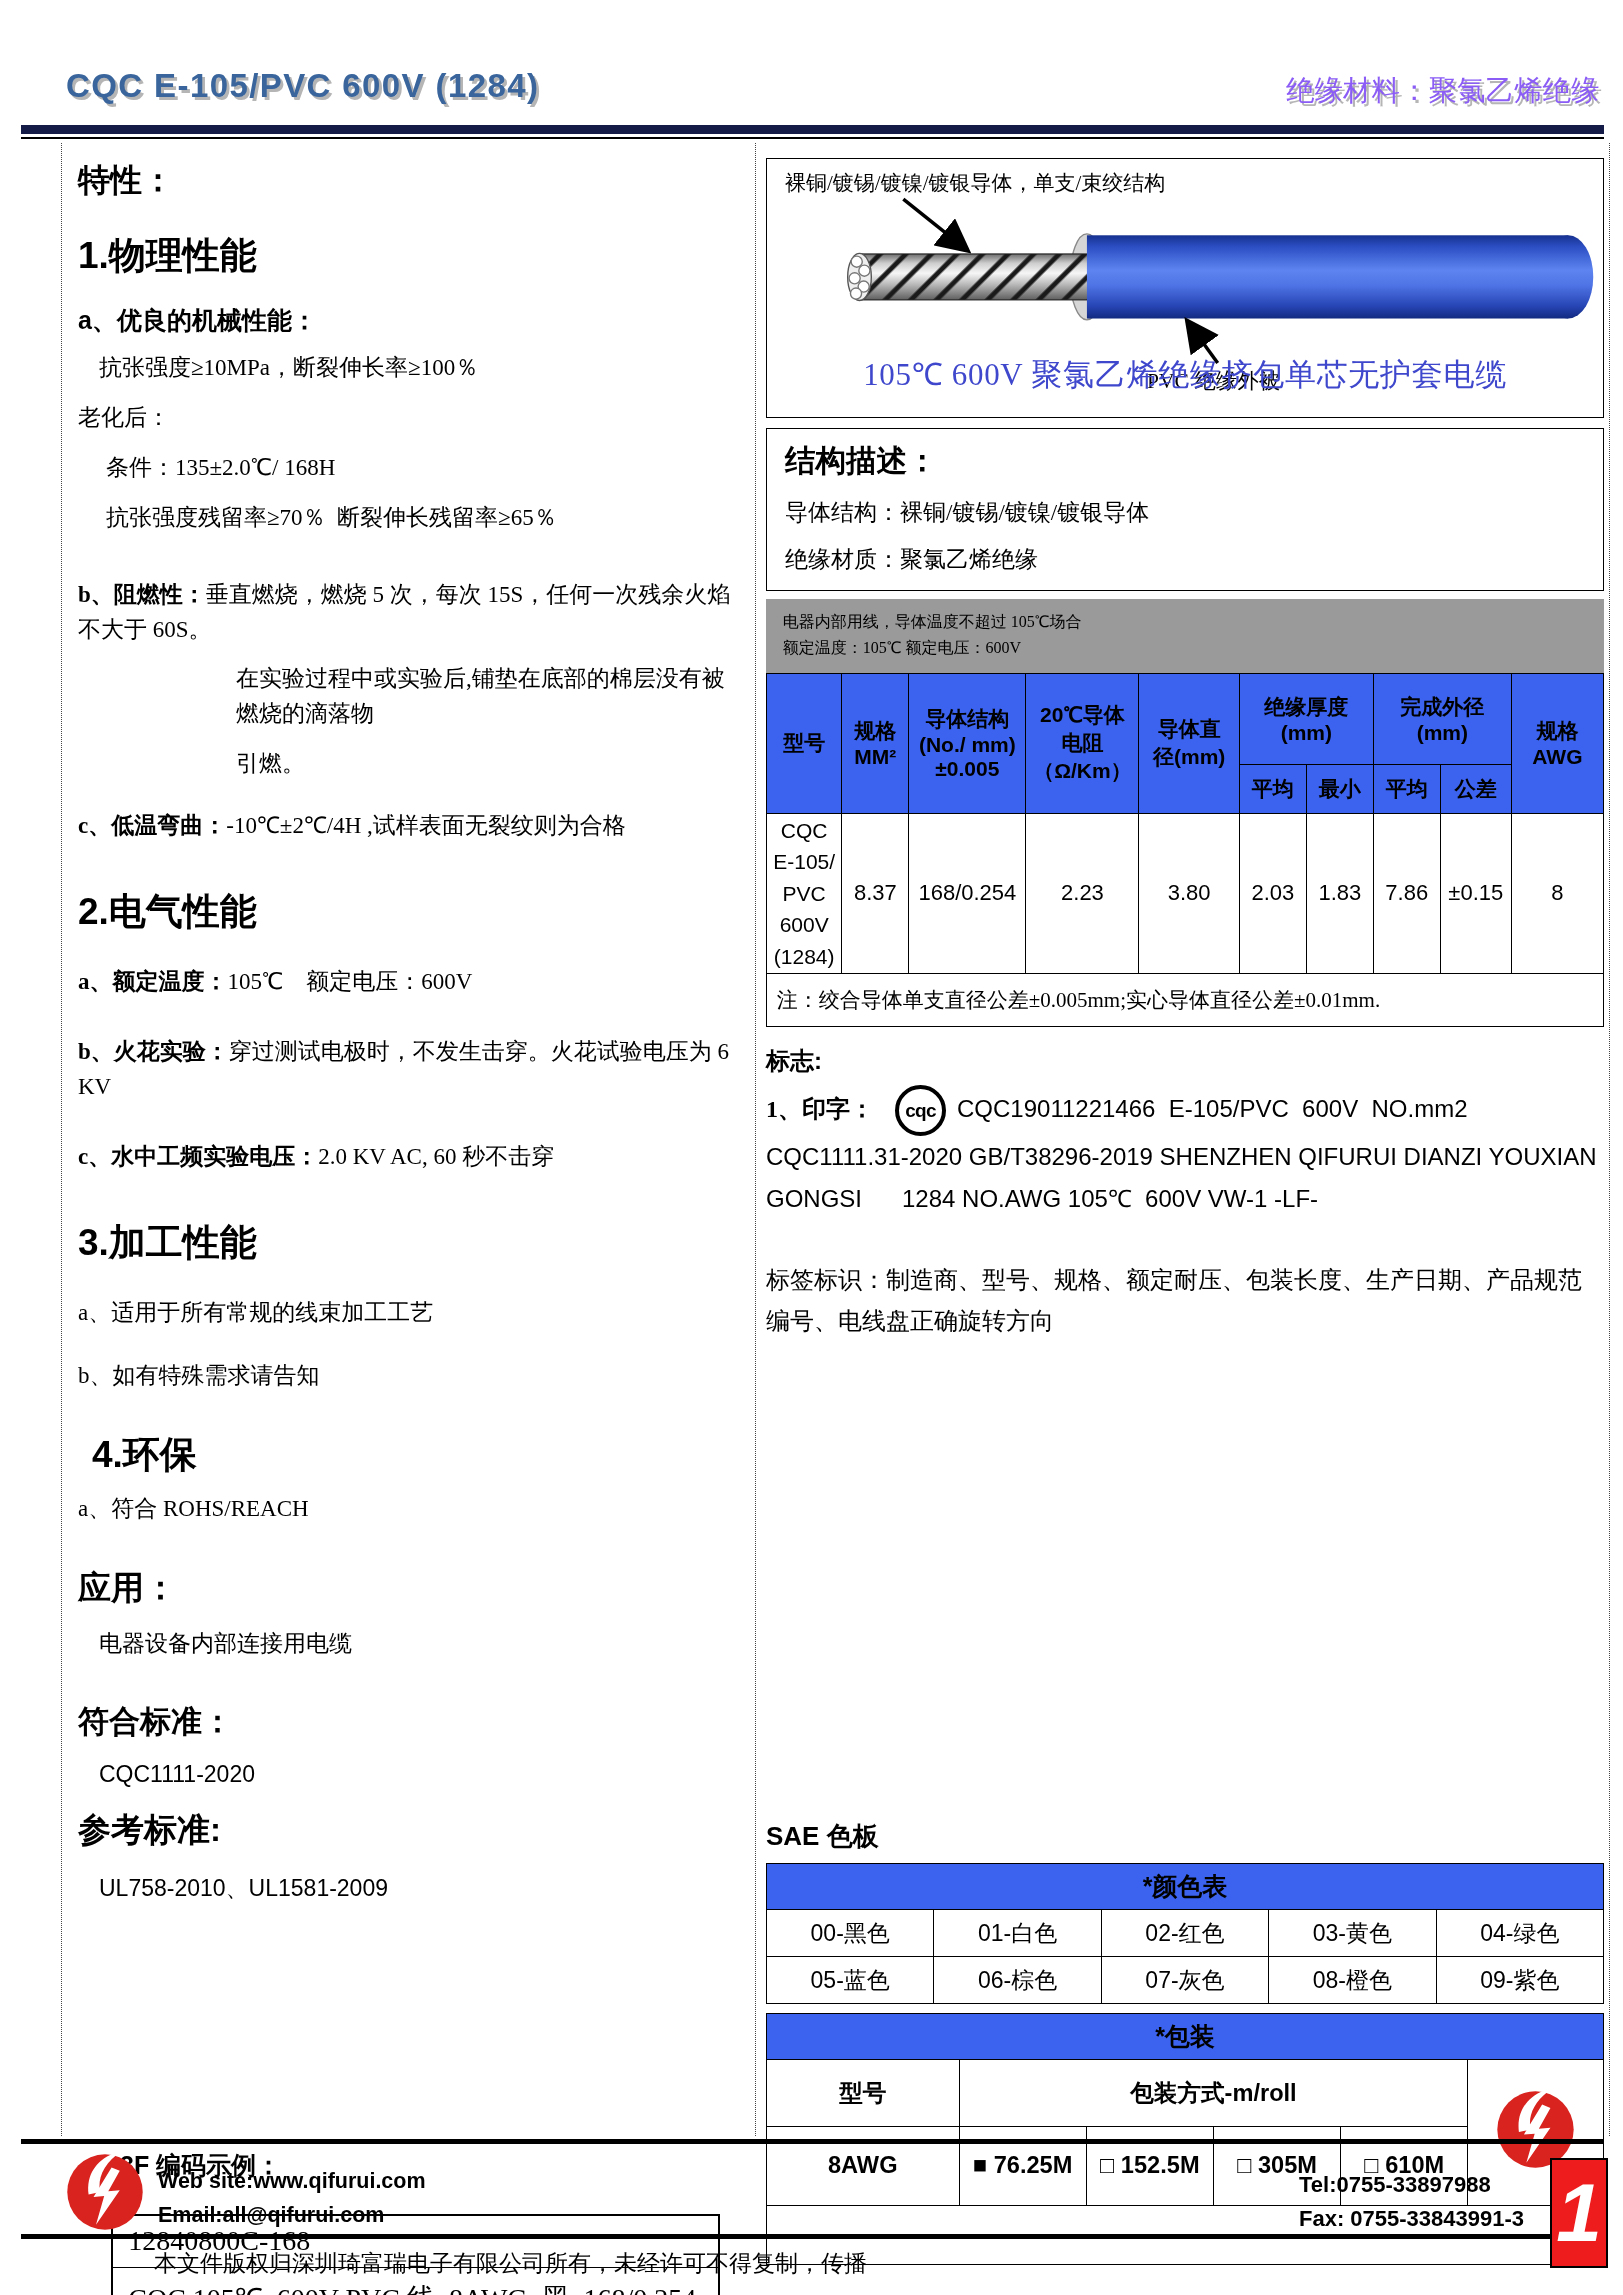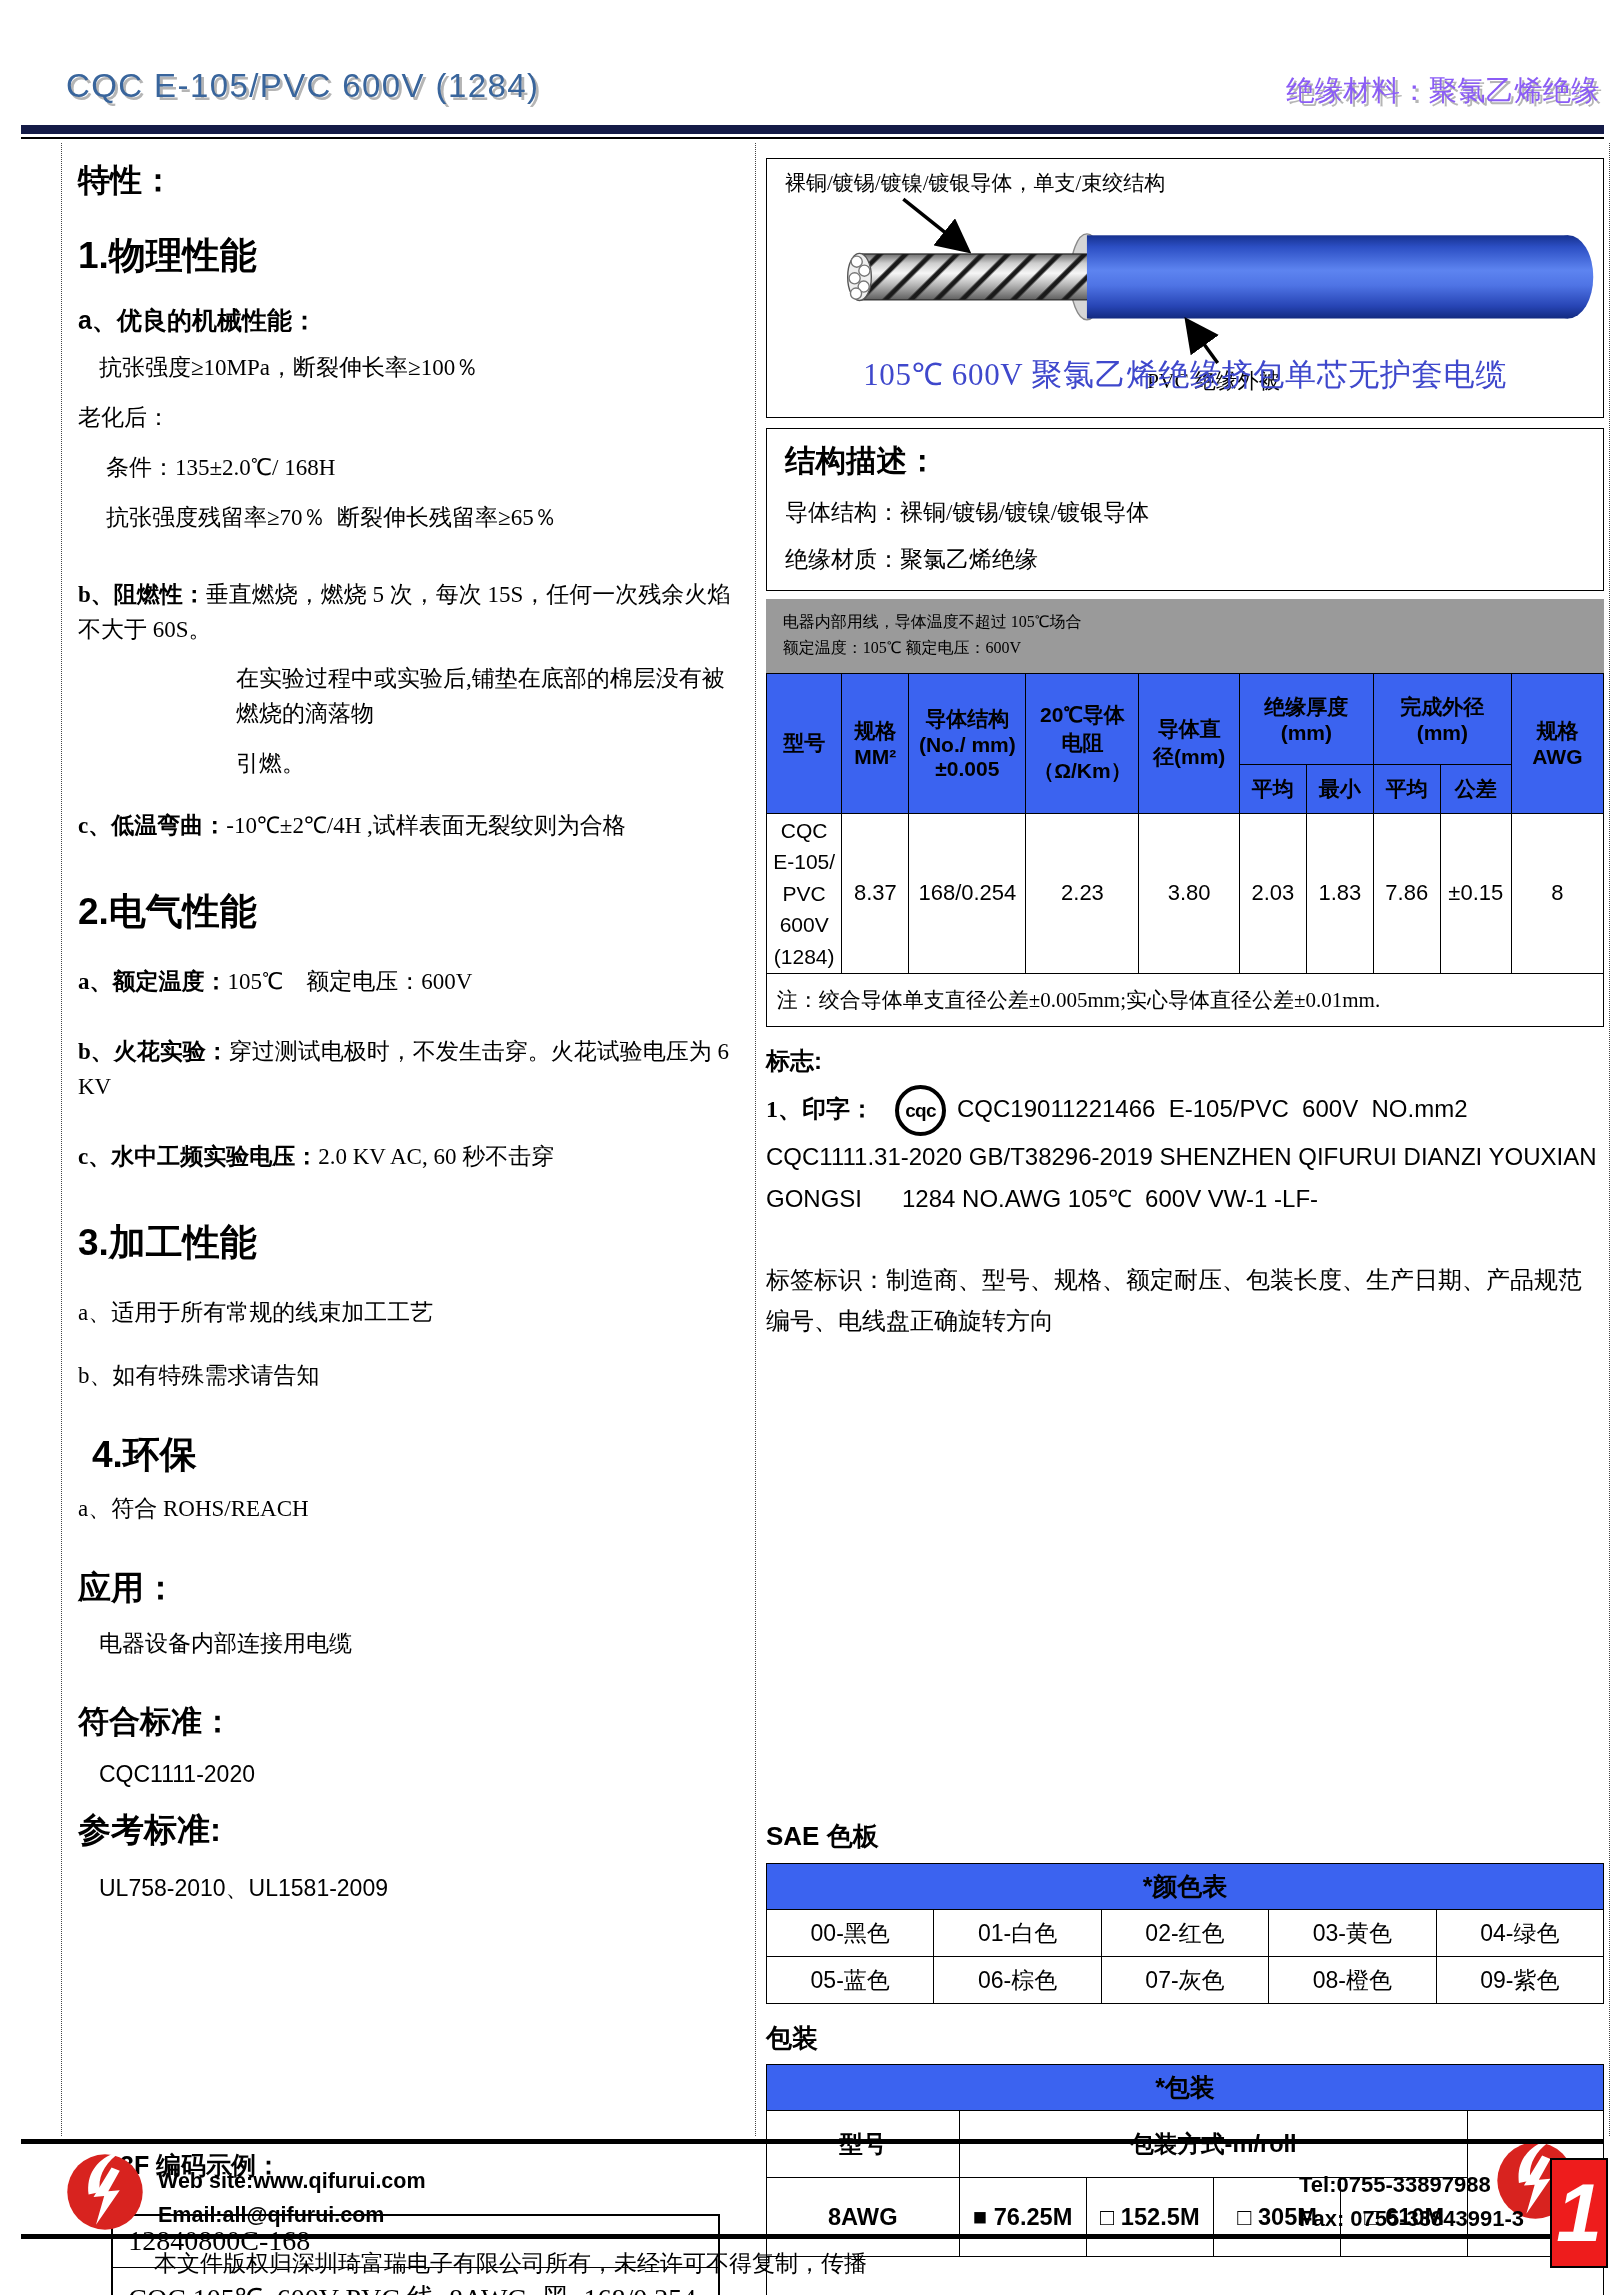--- a/index.html
+++ b/index.html
@@ -6,21 +6,21 @@
   .page {
     position:relative; width:1623px; height:2295px; margin:0 auto;
     background:#ffffff; font-family:"Liberation Sans", sans-serif; color:#000;
     overflow:hidden;
   }
   .serif { font-family:"Liberation Serif", serif; }
   .pre { white-space:pre-wrap; }
 
   
   .hdr-title {
-    position:absolute; left:66px; top:67px; font-size:33px; font-weight:normal;
+    position:absolute; left:66px; top:67px; font-size:33px; font-weight:bold;
     letter-spacing:1.4px; color:#39659c; text-shadow:2.8px 2.8px 0 #b5b5b5;text-align:right;
   }
   .hdr-sub {
     position:absolute; right:23.6px; top:72px; font-size:28.5px; font-weight:normal;
     color:#8b5cf6; text-shadow:2.8px 2.8px 0 #b5b5b5;margin-left:24px;
   }
   .hdr-bar { position:absolute; left:21px; right:19.4px; top:125px; height:9px; background:#141b47; }
   .hdr-line { position:absolute; left:21px; right:19.4px; top:137px; height:2.1px; background:#000; }
 
   
@@ -330,21 +330,20 @@
       <tr>
         <td>05-蓝色</td>
         <td>06-棕色</td>
         <td>07-灰色</td>
         <td>08-橙色</td>
         <td>09-紫色</td>
       </tr>
     </tbody>
       </table>
 
-    <div class="pack-hd">包装</div>
     <table class="grid pack-table">
       <colgroup>
           <col style="width:23%">
           <col style="width:15.2%">
           <col style="width:15.2%">
           <col style="width:15.2%">
           <col style="width:15.2%">
           <col style="width:16.2%">
         </colgroup>
       <tbody>

